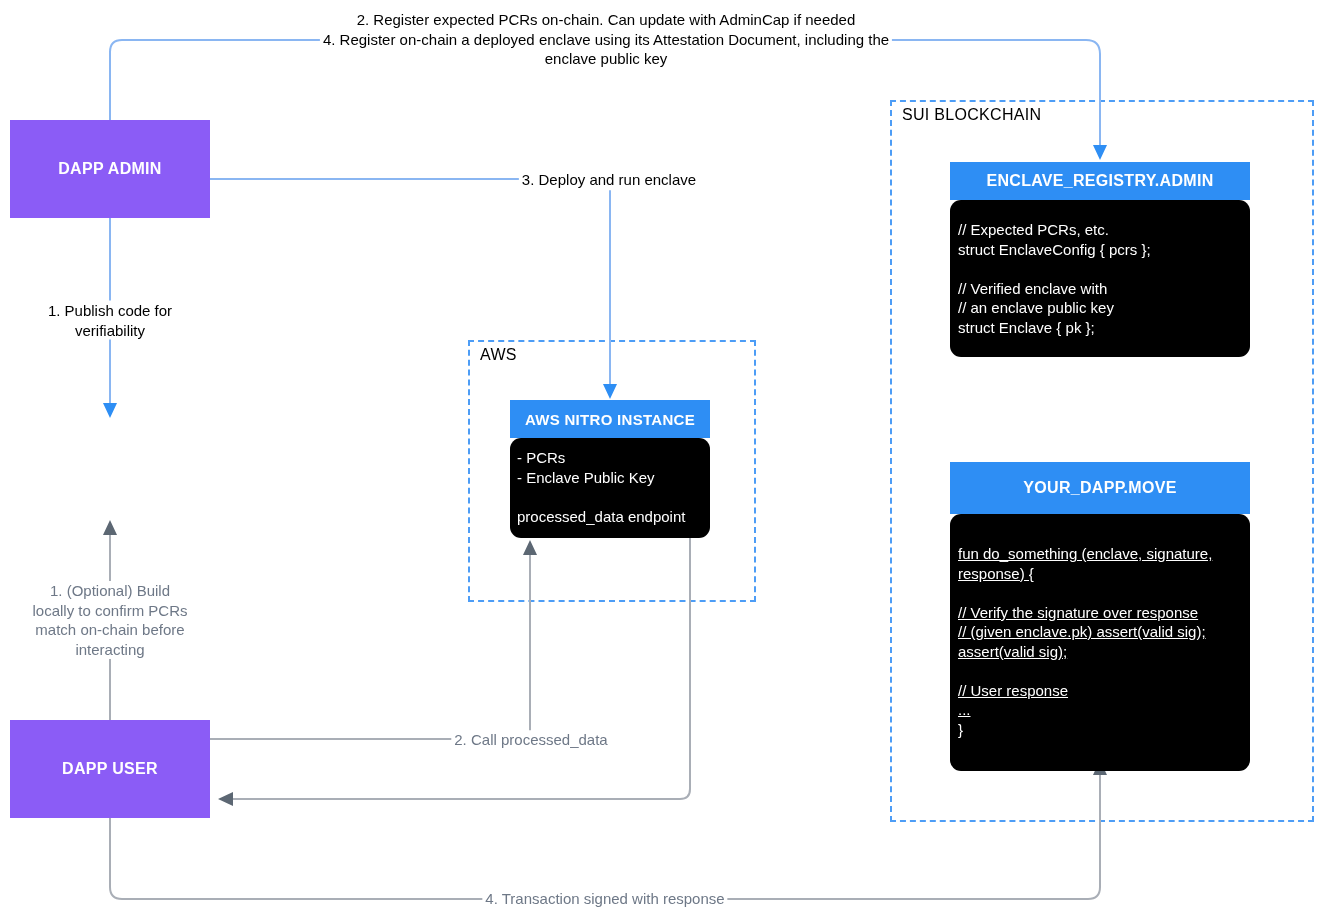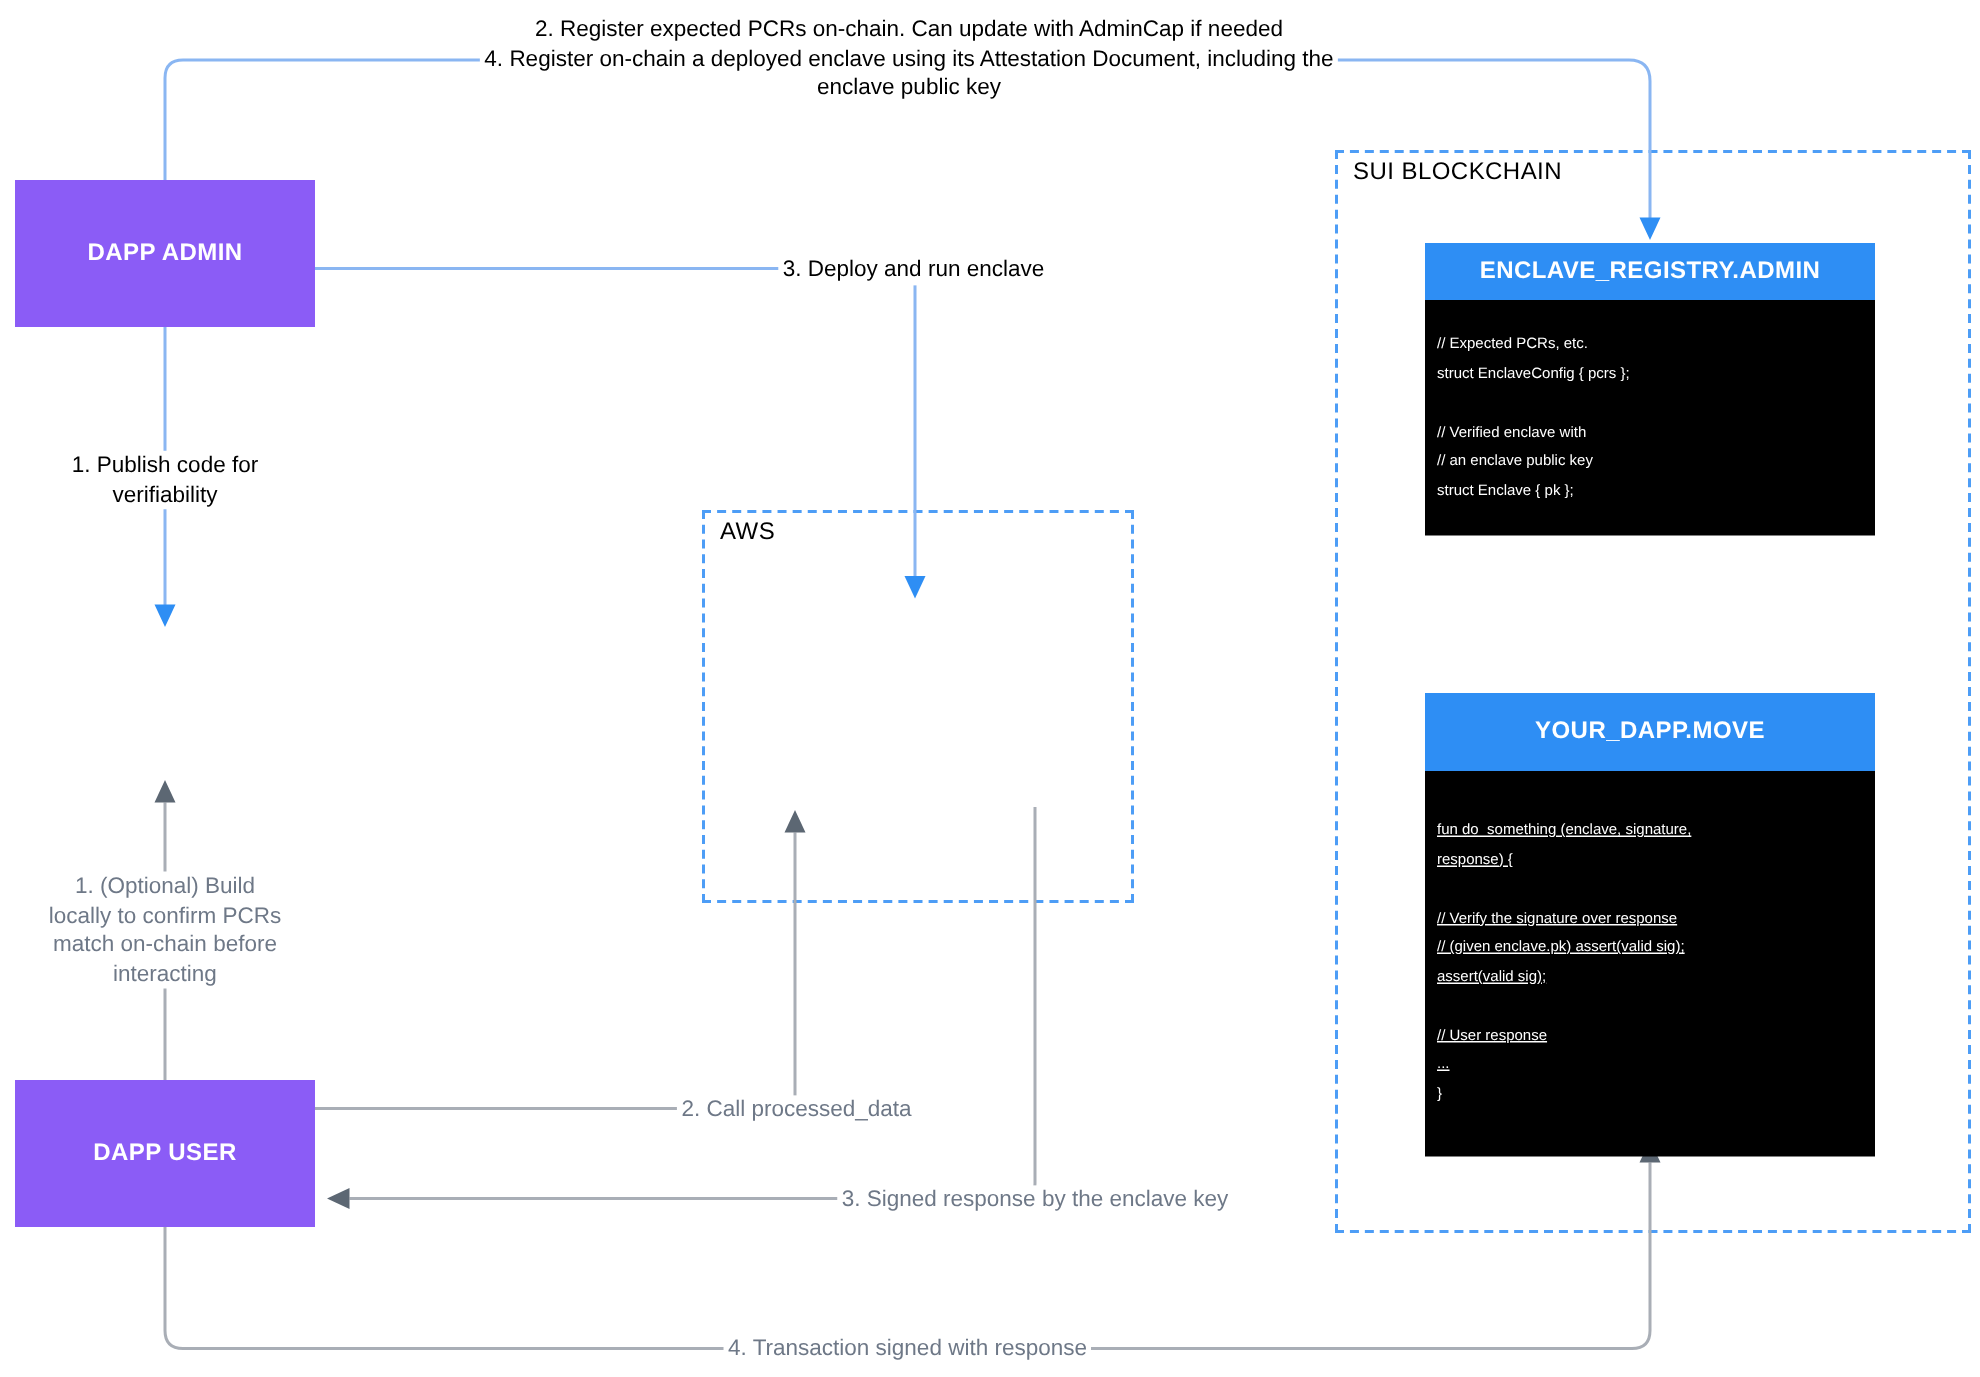--- a/index.html
+++ b/index.html
@@ -15,22 +15,22 @@
     font-size:16px;font-weight:600;letter-spacing:.3px;
   }
   .node.blue{background:#8b5cf6;color:#ffffff;}
   .node.black{background:#000000;color:#ffffff;}
   .module{position:absolute;z-index:2;}
   .module-header{
     background:#2e8ef4;color:#ffffff;font-size:16px;font-weight:600;letter-spacing:.3px;
     display:flex;align-items:center;justify-content:center;
   }
   .module-body{
-    background:#000000;color:#ffffff;font-size:10px;line-height:19.5px;
-    white-space:pre-line;box-sizing:border-box;
+    background:#000000;color:#ffffff;font-size:15px;line-height:19.5px;
+    white-space:pre-line;box-sizing:border-box;border-radius:11px;
   }
   .annotation{
     position:absolute;z-index:3;background:#ffffff;text-align:center;
     font-size:15px;line-height:19.5px;white-space:pre-line;
     transform:translate(-50%,-50%);padding:0 3px;
   }
   .annotation.blue{color:#000000;}
   .annotation.gray{color:#6e7887;}
 </style>
 </head>
@@ -67,20 +67,27 @@
 
     <path d="M 110 818 L 110 887 Q 110 899 122 899 L 1088 899 Q 1100 899 1100 887 L 1100 775" fill="none" stroke="#a9aeb6" stroke-width="2"></path>
     <polygon points="1100,760 1093,775 1107,775" fill="#5c6773"></polygon>
   </svg>
 
   <div class="node blue" style="left:10px;top:120px;width:200px;height:98px;">DAPP ADMIN</div>
 
 
   <div class="node blue" style="left:10px;top:720px;width:200px;height:98px;">DAPP USER</div>
 
+  <div class="module" style="left:510px;top:400px;width:200px;">
+    <div class="module-header" style="height:38px;font-size:15px;">AWS NITRO INSTANCE</div>
+    <div class="module-body" style="height:100px;padding:10px 4px 0 7px;">- PCRs
+- Enclave Public Key
+
+processed_data endpoint</div>
+  </div>
 
   <div class="module" style="left:950px;top:162px;width:300px;">
     <div class="module-header" style="height:38px;">ENCLAVE_REGISTRY.ADMIN</div>
     <div class="module-body" style="height:157px;padding:20px 4px 0 8px;">// Expected PCRs, etc.
 struct EnclaveConfig { pcrs };
 
 // Verified enclave with
 // an enclave public key
 struct Enclave { pk };</div>
   </div>
@@ -108,17 +115,16 @@
 
   <div class="annotation blue" style="left:609px;top:180px;">3. Deploy and run enclave</div>
 
   <div class="annotation gray" style="left:110px;top:620px;">1. (Optional) Build
 locally to confirm PCRs
 match on-chain before
 interacting</div>
 
   <div class="annotation gray" style="left:531px;top:740px;">2. Call processed_data</div>
 
-  <div class="annotation gray" style="left:690px;top:800px;">3. Signed response by the enclave key</div>
 
   <div class="annotation gray" style="left:605px;top:899px;">4. Transaction signed with response</div>
 
 </div>
 
 </body></html>

